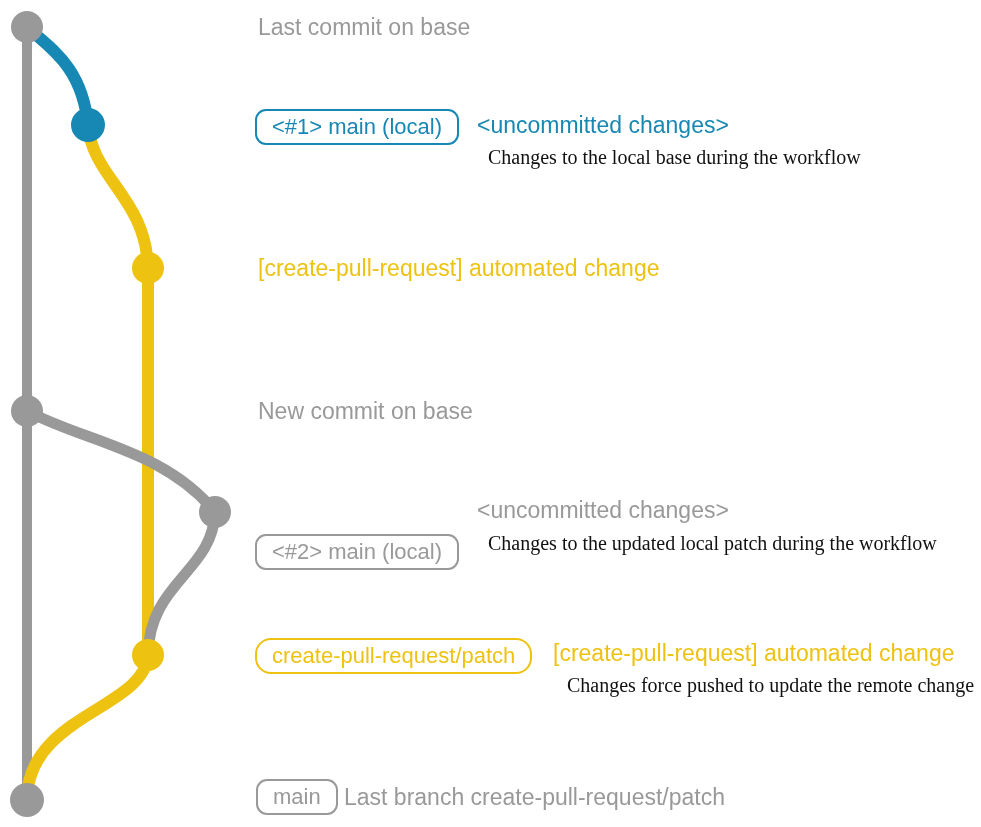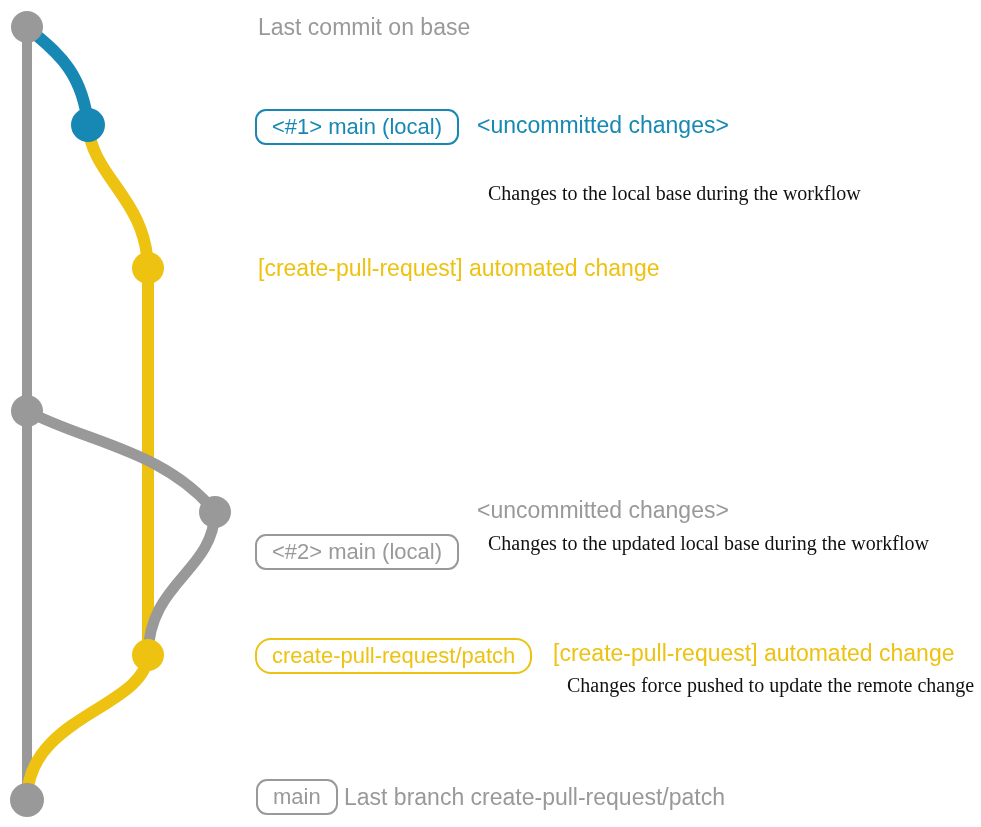--- a/index.html
+++ b/index.html
@@ -63,30 +63,31 @@
     <circle cx="148" cy="655" r="16" style="fill:var(--yellow)"></circle>
     <circle cx="27" cy="800" r="17" style="fill:var(--gray)"></circle>
   </svg>
 
   <div class="abs sans-gray" style="left:258px;top:27px;">Last commit on base</div>
 
   <div class="abs" style="left:255px;top:127px;">
     <span class="badge badge-blue">&lt;#1&gt; main (local)</span>
   </div>
   <div class="abs sans-blue" style="left:477px;top:125px;">&lt;uncommitted changes&gt;</div>
-  <div class="abs serif-note" style="left:488px;top:157px;margin-top:36px;">Changes to the local base during the workflow</div>
+  <div class="abs serif-note" style="left:488px;top:157px;">Changes to the local base during the workflow</div>
 
   <div class="abs sans-yellow" style="left:258px;top:268px;">[create-pull-request] automated change</div>
 
+  <div class="abs sans-gray" style="left:258px;top:411px;">New commit on base</div>
 
   <div class="abs" style="left:255px;top:512px;margin-top:40px;">
     <span class="badge badge-gray">&lt;#2&gt; main (local)</span>
   </div>
   <div class="abs sans-gray" style="left:477px;top:510px;">&lt;uncommitted changes&gt;</div>
-  <div class="abs serif-note" style="left:488px;top:543px;">Changes to the updated local base during the workflow</div>
+  <div class="abs serif-note" style="left:488px;top:543px;">Changes to the updated local patch during the workflow</div>
 
   <div class="abs" style="left:255px;top:656px;">
     <span class="badge badge-yellow">create-pull-request/patch</span>
   </div>
   <div class="abs sans-yellow" style="left:553px;top:653px;">[create-pull-request] automated change</div>
   <div class="abs serif-note" style="left:567px;top:685px;">Changes force pushed to update the remote change</div>
 
   <div class="abs" style="left:256px;top:797px;">
     <span class="badge badge-gray">main</span>
   </div>

